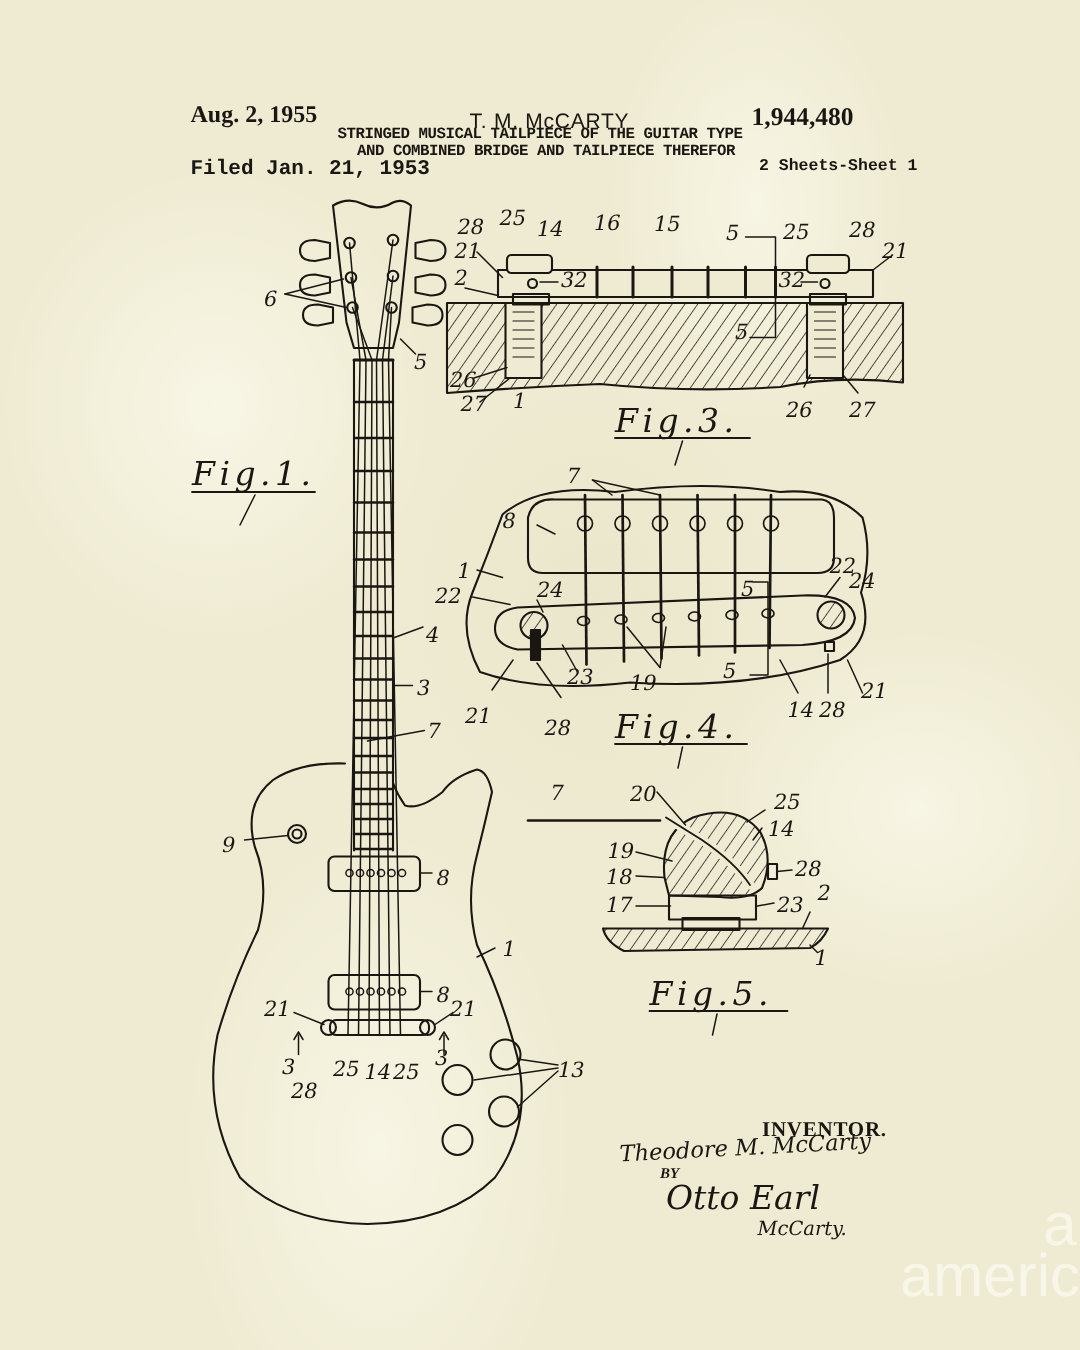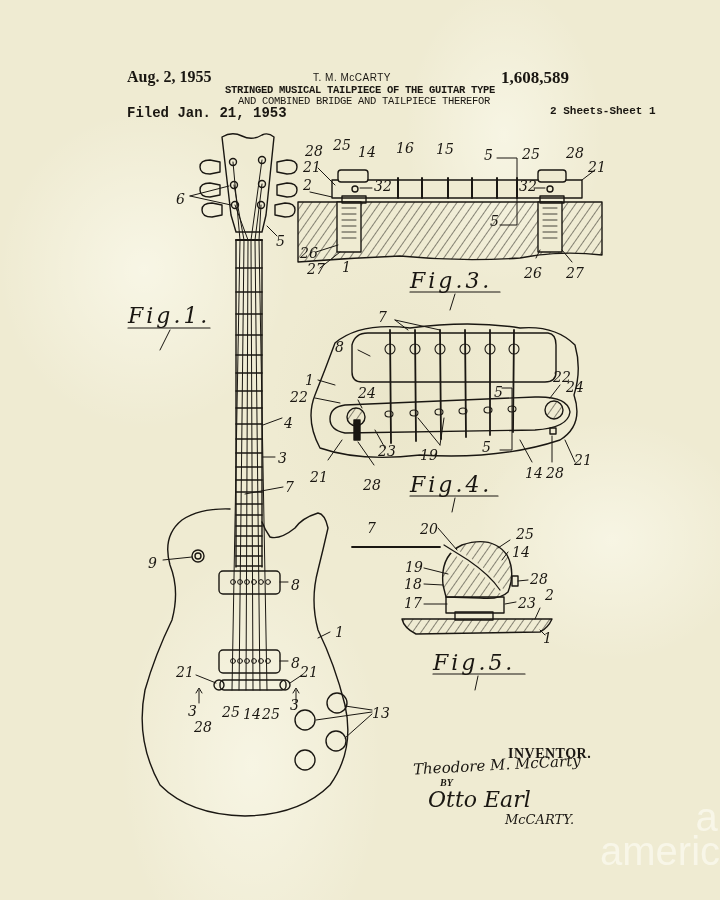--- a/index.html
+++ b/index.html
@@ -8,45 +8,45 @@
   .paper{position:absolute;inset:0;
     background:
       radial-gradient(ellipse at 20% 30%, rgba(255,255,245,.55) 0, rgba(255,255,245,0) 18%),
       radial-gradient(ellipse at 70% 15%, rgba(255,255,245,.5) 0, rgba(255,255,245,0) 14%),
       radial-gradient(ellipse at 85% 60%, rgba(255,255,245,.5) 0, rgba(255,255,245,0) 16%),
       radial-gradient(ellipse at 35% 85%, rgba(255,255,245,.5) 0, rgba(255,255,245,0) 20%),
       radial-gradient(ellipse at 55% 45%, rgba(230,225,195,.5) 0, rgba(230,225,195,0) 22%),
       #efebd2;}
   .hdr{position:absolute;white-space:nowrap;}
   .date{left:127px;top:68px;font-size:16px;font-weight:bold;font-family:"Liberation Serif",serif;}
-  .inventor{left:313px;top:72px;font-size:10px;font-family:"Liberation Sans",sans-serif;letter-spacing:.5px;}
+  .inventor{left:313px;top:72px;font-size:14px;font-family:"Liberation Sans",sans-serif;letter-spacing:.5px;}
   .patno{left:501px;top:68px;font-size:17px;font-weight:bold;}
   .title1{left:225px;top:84px;font-size:10.5px;font-family:"Liberation Mono",monospace;font-weight:bold;letter-spacing:-.3px;}
-  .title2{left:238px;top:95px;font-size:10.5px;font-family:"Liberation Mono",monospace;font-weight:normal;letter-spacing:-.3px;}
+  .title2{left:238px;top:95px;font-size:10.5px;font-family:"Liberation Mono",monospace;font-weight:bold;letter-spacing:-.3px;}
   .filed{left:127px;top:105px;font-size:14px;font-family:"Liberation Mono",monospace;font-weight:bold;}
-  .sheets{left:506px;top:105px;font-size:11px;font-family:"Liberation Mono",monospace;font-weight:bold;margin-left:44px;}
+  .sheets{left:506px;top:105px;font-size:11px;font-family:"Liberation Mono",monospace;font-weight:bold;}
   svg{position:absolute;left:0;top:0;}
   .lbl{font-family:"DejaVu Serif",serif;font-style:italic;font-size:14px;fill:#1a1712;}
   .fig{font-family:"DejaVu Serif",serif;font-style:italic;font-size:22px;fill:#1a1712;letter-spacing:3px;}
   .sig-inv{position:absolute;left:508px;top:746px;font-size:14px;font-weight:bold;letter-spacing:.5px;}
   .sig-name{position:absolute;left:413px;top:756px;font-size:15px;font-style:italic;font-family:"DejaVu Serif",serif;transform:rotate(-3deg);}
   .sig-by{position:absolute;left:428px;top:777px;font-size:10px;font-weight:bold;font-style:italic;margin-left:12px;}
-  .sig-att{position:absolute;left:428px;top:787px;font-size:22px;font-style:italic;font-family:"DejaVu Serif",serif;text-align:right;}
+  .sig-att{position:absolute;left:444px;top:787px;font-size:22px;font-style:italic;font-family:"DejaVu Serif",serif;text-align:right;}
   .sig-role{position:absolute;left:505px;top:812px;font-size:13px;font-style:italic;font-family:"DejaVu Serif",serif;}
   .wm{position:absolute;left:600px;top:800px;font-size:40px;line-height:34px;color:rgba(255,255,250,.55);
       font-family:"Liberation Sans",sans-serif;text-align:right;}
 </style>
 </head>
 <body>
 
 <div class="paper"></div>
 
 <div class="hdr date">Aug. 2, 1955</div>
 <div class="hdr inventor">T. M. McCARTY</div>
-<div class="hdr patno">1,608,589</div>
+<div class="hdr patno">1,944,480</div>
 <div class="hdr title1">STRINGED MUSICAL TAILPIECE OF THE GUITAR TYPE</div>
 <div class="hdr title2">AND COMBINED BRIDGE AND TAILPIECE THEREFOR</div>
 <div class="hdr filed">Filed Jan. 21, 1953</div>
 <div class="hdr sheets">2 Sheets-Sheet 1</div>
 
 <svg width="720" height="900" viewBox="0 0 720 900" fill="none" stroke="#1a1712" stroke-width="1.4" stroke-linecap="round" stroke-linejoin="round">
   <defs>
     <pattern id="hatch" width="7" height="7" patternUnits="userSpaceOnUse" patternTransform="rotate(35)">
       <line x1="0" y1="0" x2="0" y2="7" stroke="#1a1712" stroke-width="1"></line>
     </pattern>
@@ -379,18 +379,18 @@
     <text class="fig" x="433" y="670" stroke="none">Fig.5.</text>
     <line x1="433" y1="674" x2="525" y2="674" stroke-width="1.2"></line>
     <line x1="478" y1="676" x2="475" y2="690" stroke-width="1"></line>
   </g>
 </svg>
 
 <div class="sig-inv">INVENTOR.</div>
 <div class="sig-name">Theodore M. McCarty</div>
 <div class="sig-by">BY</div>
 <div class="sig-att">Otto Earl</div>
-<div class="sig-role">McCARTY.</div>
+<div class="sig-role">McCarty.</div>
 
 <div class="wm">
   <div>art</div>
   <div>america</div>
 </div>
 
 </body></html>

